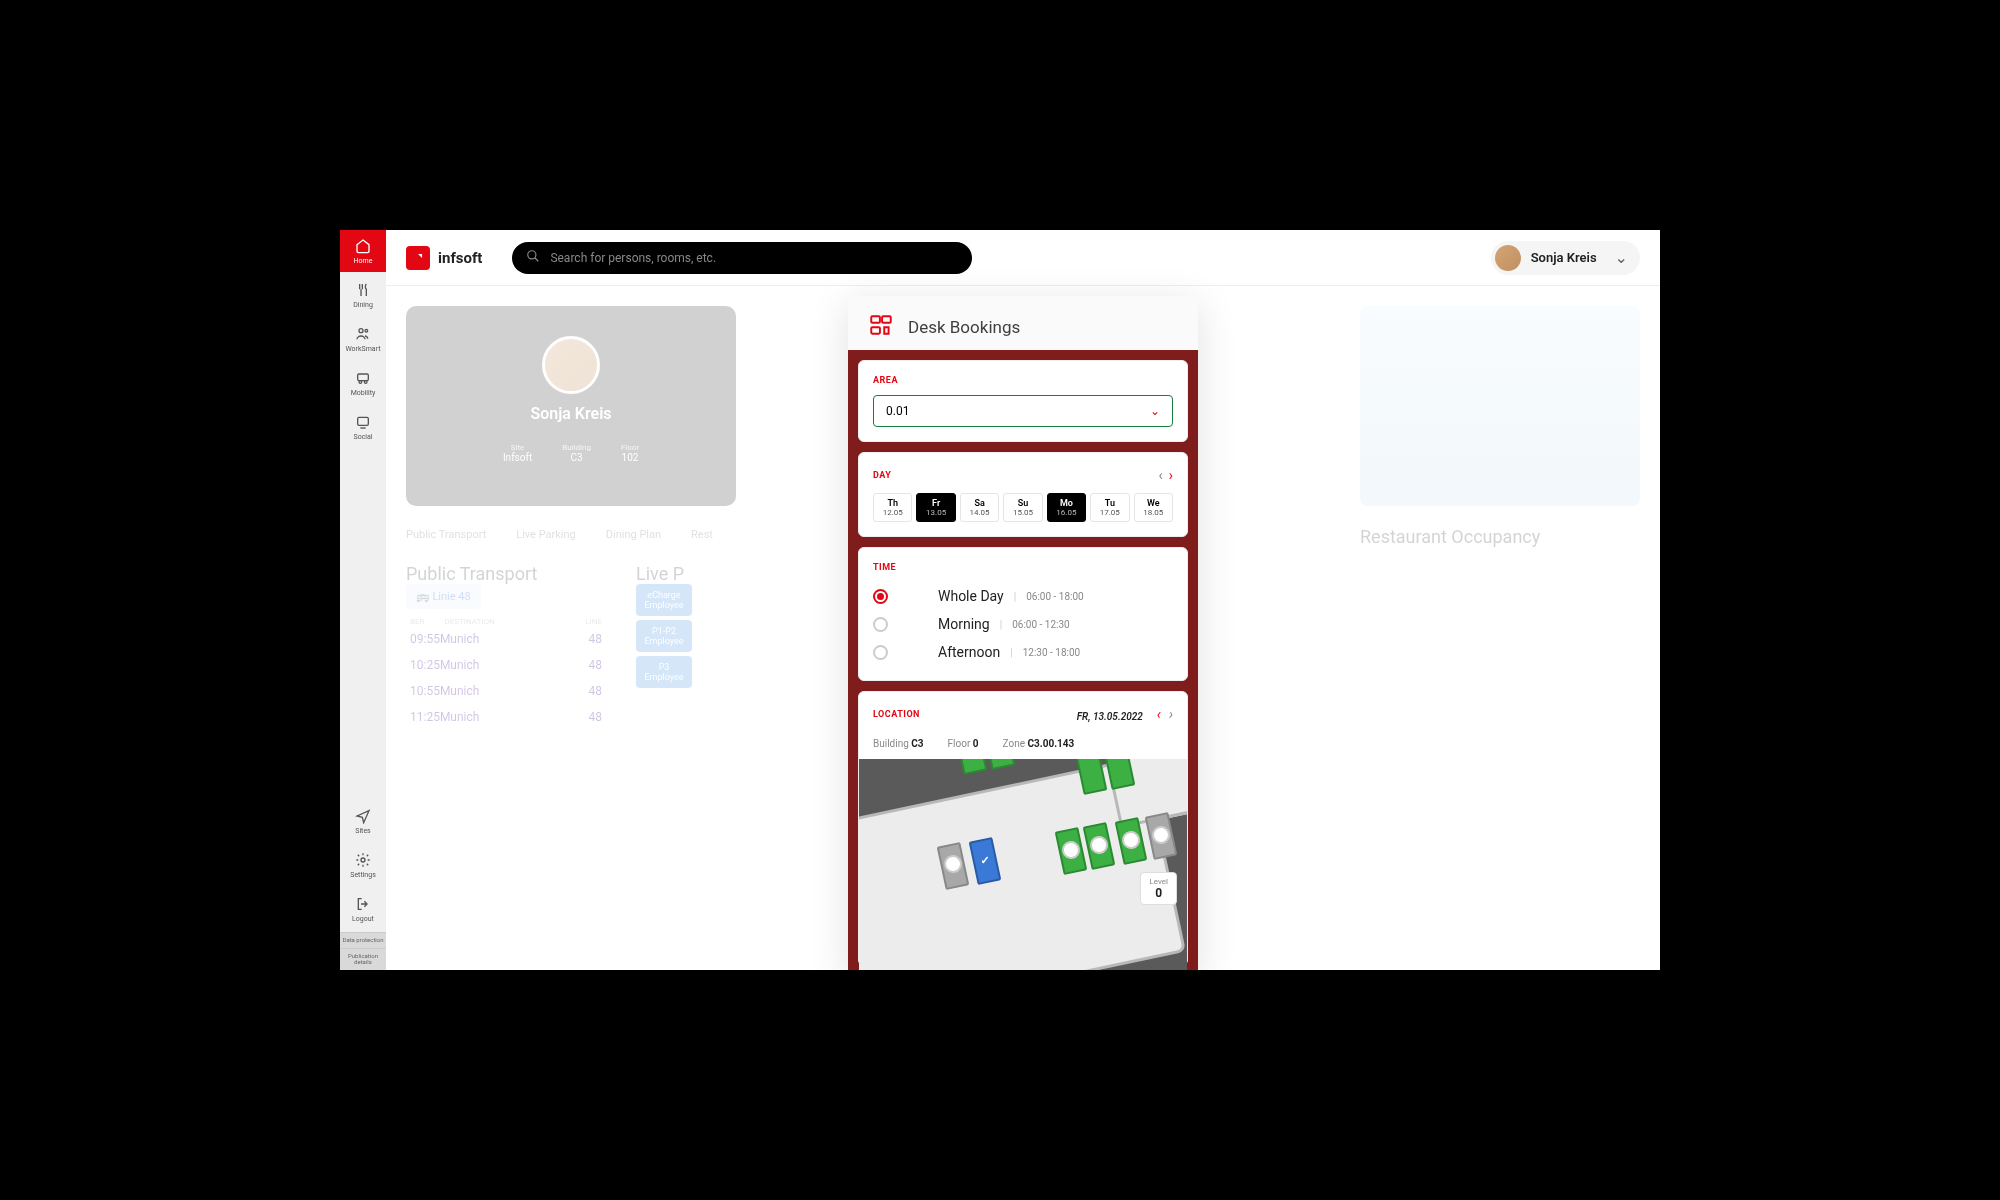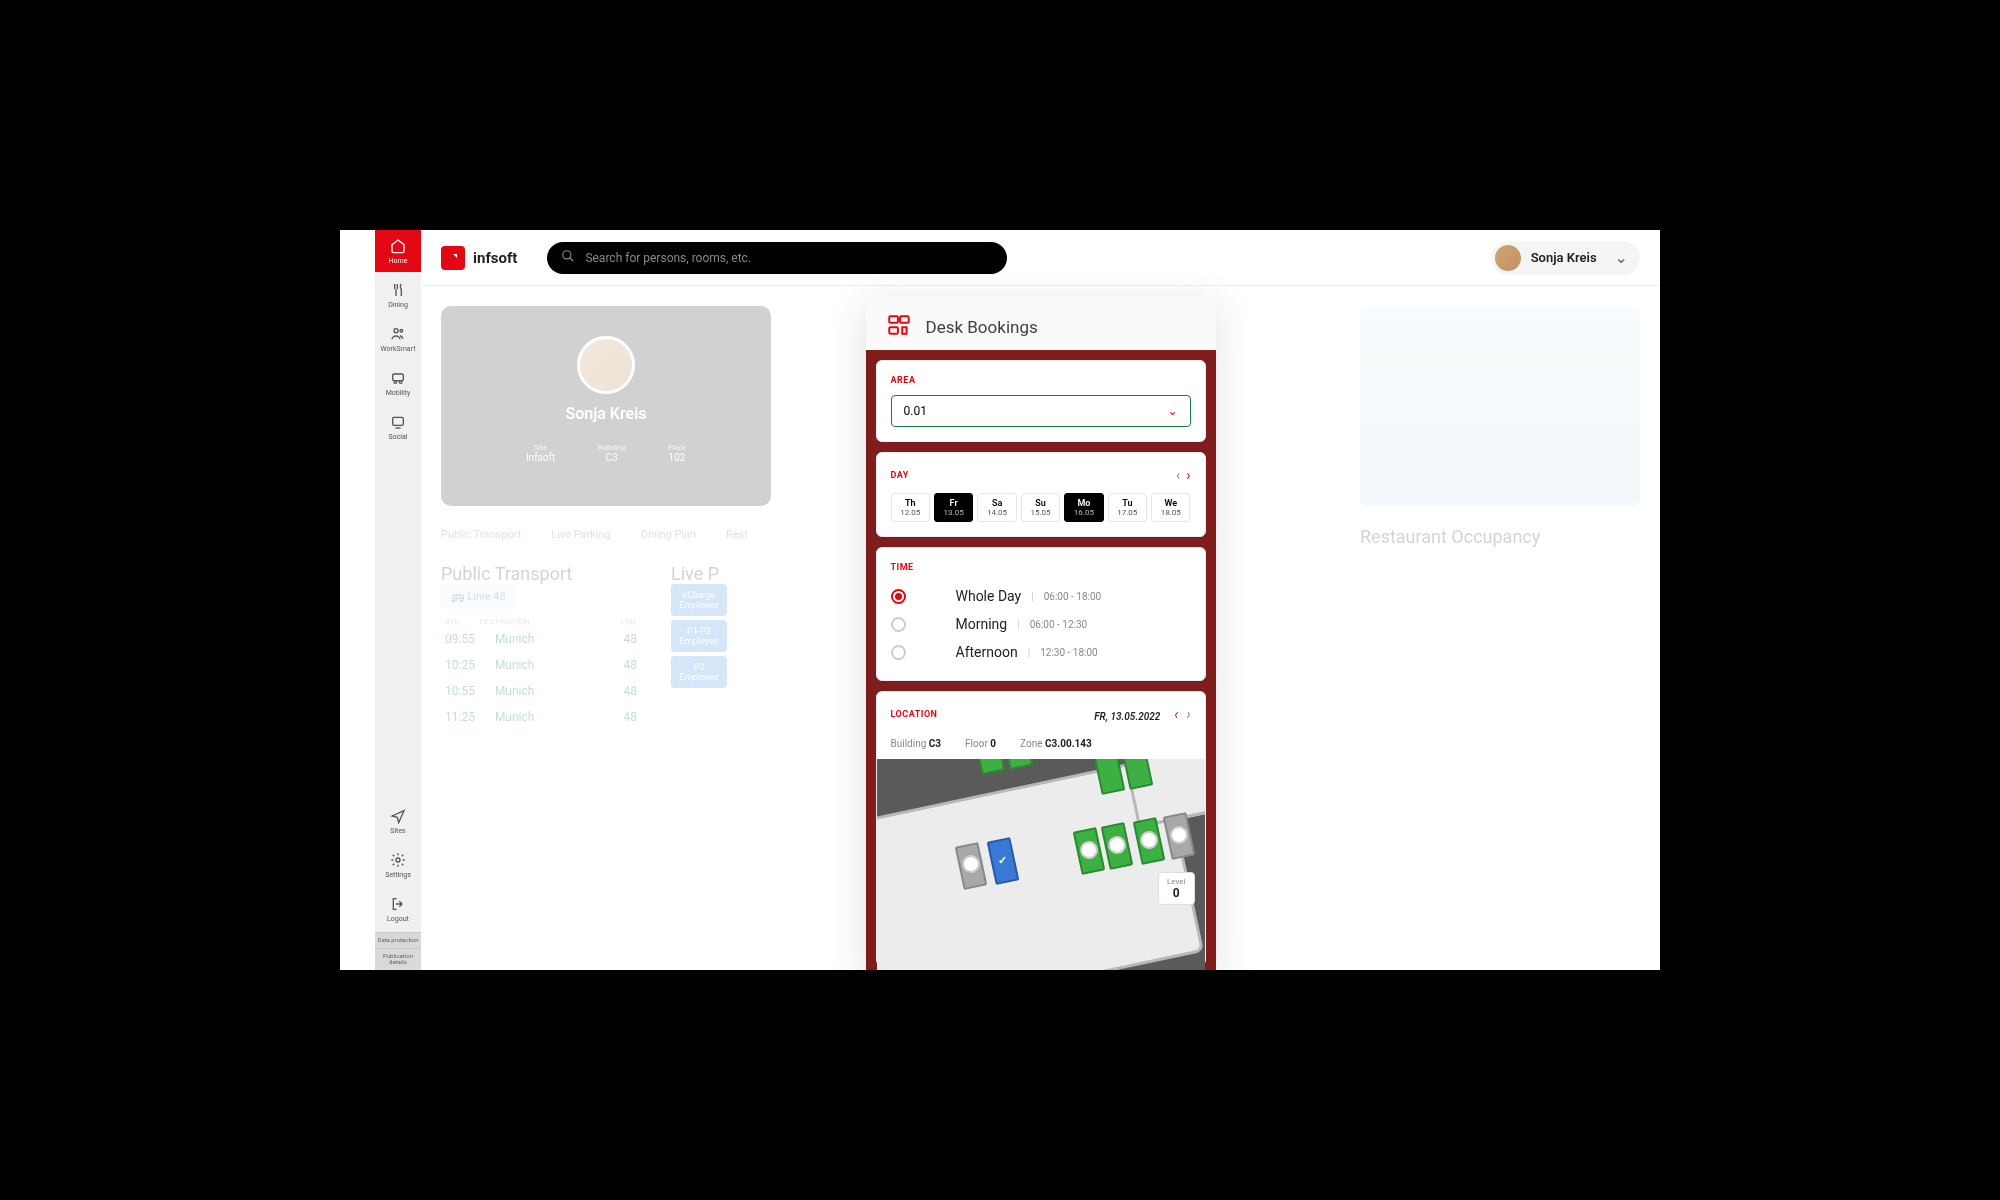--- a/index.html
+++ b/index.html
@@ -1,21 +1,21 @@
 <!DOCTYPE html>
 <html><head>
 <meta charset="utf-8">
 <style>
   * { box-sizing: border-box; margin: 0; padding: 0; font-family: -apple-system, BlinkMacSystemFont, "Segoe UI", Roboto, sans-serif; }
   body { background: #000; display: flex; align-items: center; justify-content: center; min-height: 100vh; }
   .frame { width: 1400px; height: 820px; background: #000; padding: 40px; }
   .app { width: 100%; height: 100%; background: #fff; display: flex; overflow: hidden; position: relative; }
 
   
-  .sidebar { width: 46px; background: #f0f0f0; display: flex; flex-direction: column; align-items: center; padding-top: 0; margin-left: 35px; }
+  .sidebar { width: 46px; background: #f0f0f0; display: flex; flex-direction: column; align-items: center; padding-top: 0; }
   .nav-item { width: 46px; height: 42px; display: flex; flex-direction: column; align-items: center; justify-content: center; gap: 2px; cursor: pointer; margin-bottom: 2px; }
   .nav-item.active { background: #e30613; color: #fff; }
   .nav-icon { width: 18px; height: 18px; display: flex; align-items: center; justify-content: center; }
   .nav-label { font-size: 7px; color: #555; }
   .nav-item.active .nav-label { color: #fff; }
   .nav-group-bottom { margin-top: auto; }
   .nav-footer-item { width: 46px; padding: 4px 2px; background: #d9d9d9; text-align: center; font-size: 6px; color: #666; line-height: 1.1; border-top: 1px solid #ccc; }
 
   
   .main { flex: 1; display: flex; flex-direction: column; position: relative; background: #fff; }
@@ -27,30 +27,30 @@
   .user-chip { margin-left: auto; display: flex; align-items: center; gap: 10px; background: #f5f5f5; border-radius: 18px; padding: 4px 12px 4px 4px; }
   .avatar-sm { width: 26px; height: 26px; border-radius: 50%; background: linear-gradient(135deg,#d4a574,#c09060); }
   .user-name { font-size: 13px; font-weight: 600; color: #222; }
   .chevron-sm { margin-left: 8px; color: #666; }
 
   
   .bg-content { position: absolute; top: 56px; left: 0; right: 0; bottom: 0; opacity: 0.25; padding: 20px; display: flex; gap: 40px; overflow: hidden; }
   .hero-card { width: 330px; height: 200px; background: #4a4a4a; border-radius: 10px; padding: 20px; color: #fff; display: flex; flex-direction: column; align-items: center; gap: 10px; }
   .hero-avatar { width: 58px; height: 58px; border-radius: 50%; background: linear-gradient(135deg,#d4a574,#c09060); border: 3px solid #fff; margin-top: 10px; }
   .hero-name { font-size: 16px; font-weight: 600; }
-  .hero-stats { display: flex; gap: 42px; font-size: 10px; margin-top: 10px; }
+  .hero-stats { display: flex; gap: 30px; font-size: 10px; margin-top: 10px; }
   .hero-stat { text-align: center; }
   .hero-stat-label { font-size: 8px; opacity: 0.8; }
   .bg-tabs { display: flex; gap: 30px; font-size: 11px; color: #888; margin-top: 10px; }
   .bg-col { display: flex; flex-direction: column; gap: 12px; }
   .bg-section-title { font-size: 18px; color: #555; margin-top: 10px; }
   .transport-card { width: 200px; }
   .line-badge { background: #e8f0ff; color: #4a80d4; border-radius: 4px; padding: 6px 10px; font-size: 11px; margin-bottom: 8px; display: inline-block; }
   .transport-head { display: flex; gap: 20px; font-size: 8px; color: #aaa; padding: 0 4px; }
-  .transport-row { display: flex; gap: 20px; font-size: 12px; color: #15803d; padding: 6px 4px; }
+  .transport-row { display: flex; font-size: 12px; color: #4c1d95; padding: 6px 4px; }
   .park-badge { background: #5a9de4; color: #fff; border-radius: 4px; padding: 6px 8px; font-size: 9px; margin-bottom: 4px; width: 56px; text-align: center; }
   .bg-right { margin-left: auto; }
   .building-img { width: 280px; height: 200px; background: linear-gradient(180deg,#e8f4fa,#cde5f0); border-radius: 8px; }
   .occ-title { font-size: 18px; color: #555; }
 
   
   .modal { position: absolute; top: 66px; left: 50%; transform: translateX(-50%); width: 350px; background: #fafafa; border-radius: 4px; box-shadow: 0 8px 40px rgba(0,0,0,0.12); z-index: 10; }
   .modal-header { display: flex; align-items: center; gap: 14px; padding: 16px 20px 8px; }
   .modal-icon { color: #e30613; }
   .modal-title { font-size: 17px; font-weight: 400; color: #404040; }

